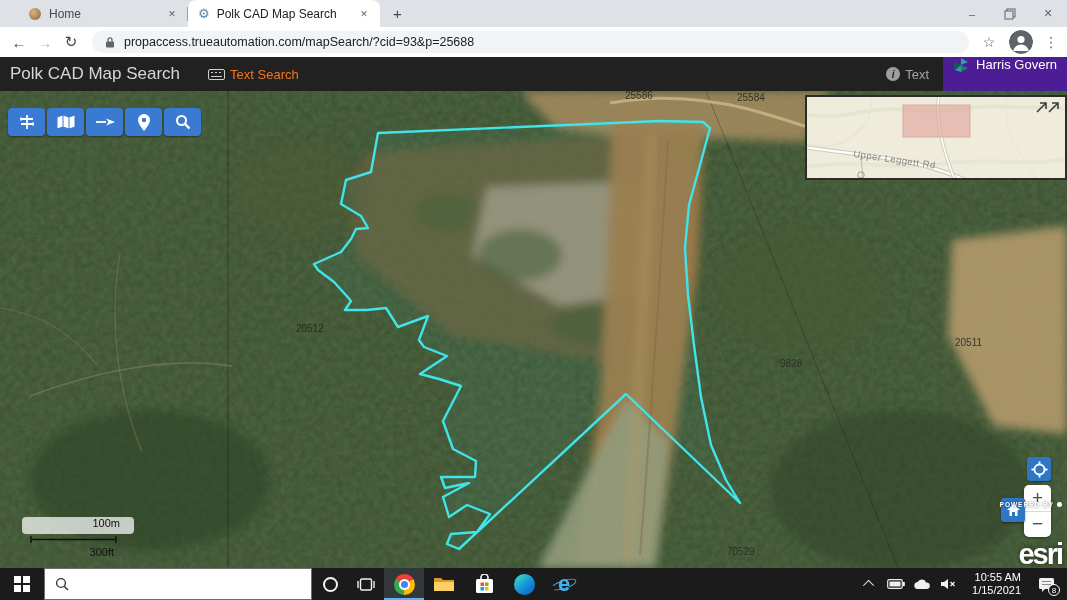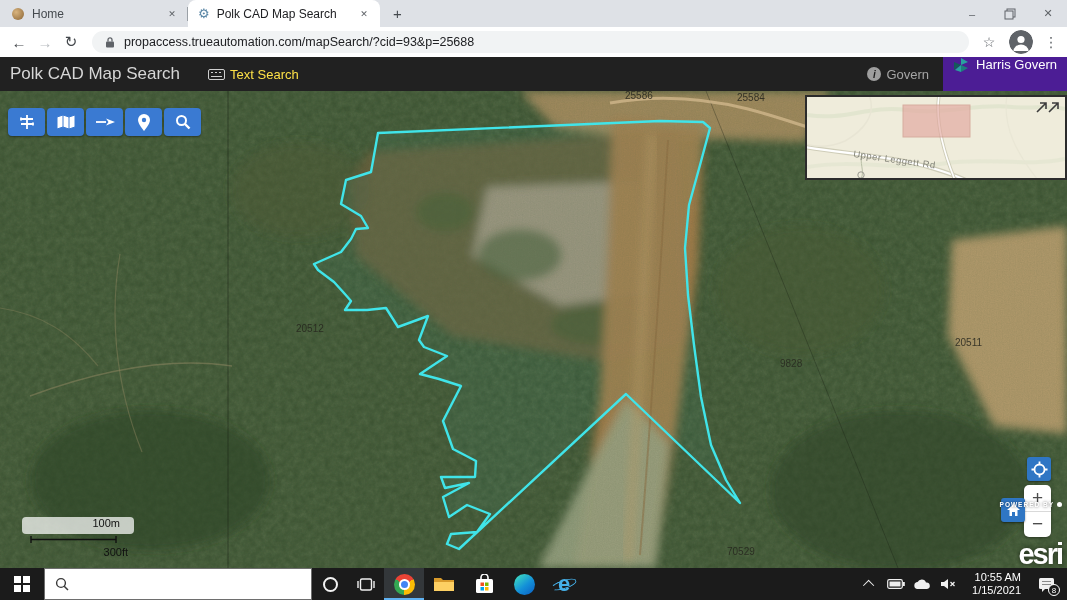--- a/index.html
+++ b/index.html
@@ -2,21 +2,21 @@
 <html><head>
 <meta charset="utf-8">
 <style>
   html,body{margin:0;padding:0;width:1067px;height:600px;overflow:hidden;
     font-family:"Liberation Sans",sans-serif;background:#000;}
   *{box-sizing:border-box;}
 
   
   .tabstrip{position:relative;height:27px;background:#dee1e6;}
   .tab{position:absolute;top:0;height:27px;display:flex;align-items:center;font-size:12px;color:#454a4f;}
-  .tab-home{left:0;width:188px;padding-left:12px;}
+  .tab-home{left:0;width:188px;padding-left:29px;}
   .tab-home:after{content:"";position:absolute;right:0;top:7px;height:14px;width:1px;background:#9aa0a6;}
   .tab-active{left:188px;width:192px;background:#fff;border-radius:8px 8px 0 0;color:#202124;padding-left:10px;}
   .fav-home{width:12px;height:12px;border-radius:50%;margin-right:8px;flex:none;
     background:radial-gradient(circle at 35% 35%,#d9b47e,#8a6434);}
   .fav-gear{font-size:13px;color:#5b87a6;margin-right:7px;line-height:1;}
   .tab-title{white-space:nowrap;overflow:hidden;flex:1;}
   .tab-close{margin:0 8px 0 4px;font-size:9px;color:#5f6368;width:16px;height:16px;display:flex;
     align-items:center;justify-content:center;flex:none;}
   .newtab{position:absolute;left:388px;top:4px;width:19px;height:19px;display:flex;align-items:center;
     justify-content:center;font-size:15px;color:#454a4f;}
@@ -33,21 +33,21 @@
     align-items:center;padding:0 12px;min-width:0;}
   .lock{margin-right:8px;flex:none;display:flex;}
   .url{font-size:12.5px;color:#202124;white-space:nowrap;overflow:hidden;}
   .star{font-size:14px;color:#5f6368;width:24px;text-align:center;flex:none;}
   .avatar{width:24px;height:24px;border-radius:50%;overflow:hidden;margin:0 8px;flex:none;}
   .kebab{font-size:14px;color:#5f6368;width:20px;text-align:center;flex:none;letter-spacing:0;}
 
   
   .appheader{height:34px;background:#212121;display:flex;align-items:center;color:#d6d6d6;}
   .apptitle{font-size:17px;margin-left:10px;white-space:nowrap;}
-  .textsearch{display:flex;align-items:center;margin-left:28px;font-size:13px;color:#fde047;gap:5px;}
+  .textsearch{display:flex;align-items:center;margin-left:28px;font-size:13px;color:#f97316;gap:5px;}
   .hd-about{margin-left:auto;display:flex;align-items:center;gap:5px;font-size:13px;color:#a5a5a5;
     margin-right:14px;}
   .infodot{width:14px;height:14px;border-radius:50%;background:#9e9e9e;color:#1d1d1d;font-size:10px;
     font-weight:bold;display:flex;align-items:center;justify-content:center;font-style:italic;}
   .brand{height:100%;background:#4c1d95;display:flex;padding:0 10px;gap:7px;
     font-size:13px;color:#fff;white-space:nowrap;flex:none;min-width:100px;}
 
   
   .mapwrap{position:relative;height:477px;overflow:hidden;background:#33482a;}
   .mapsvg{position:absolute;left:0;top:0;}
@@ -60,21 +60,21 @@
     align-items:center;justify-content:center;box-shadow:0 1px 2px rgba(0,0,0,.45);}
   .locate{left:1027px;top:366px;}
   .homebtn{left:1001px;top:407px;}
   .zoomctl{position:absolute;left:1024px;top:394px;width:27px;height:52px;background:#fff;
     border-radius:5px;box-shadow:0 1px 3px rgba(0,0,0,.4);display:flex;flex-direction:column;}
   .zbtn{flex:1;display:flex;align-items:center;justify-content:center;font-size:19px;color:#4c4c4c;}
   .zbtn:first-child{border-bottom:1px solid #d9d9d9;}
   .scalebar{position:absolute;left:22px;top:426px;width:112px;height:17px;
     background:rgba(255,255,255,.72);border-radius:4px;padding:1px 6px;color:#111;}
   .sb-m{font-size:11px;text-align:right;margin-right:8px;line-height:11px;}
-  .sb-f{font-size:11px;text-align:right;line-height:11px;}
+  .sb-f{font-size:11px;text-align:right;margin-right:14px;line-height:11px;}
   .esriattr{position:absolute;right:5px;bottom:2px;text-align:right;color:#fff;}
   .pb{font-size:6.5px;font-weight:bold;letter-spacing:1px;display:flex;align-items:center;
     justify-content:flex-end;gap:3px;text-shadow:0 0 3px rgba(0,0,0,.6);}
   .pb-dot{width:5px;height:5px;border-radius:50%;background:#fff;}
   .esrilogo{font-size:29px;font-weight:bold;letter-spacing:-2px;line-height:.75;
     text-shadow:0 0 4px rgba(0,0,0,.5);margin-top:36px;}
 
   
   .taskbar{height:32px;background:#1b1b1b;display:flex;align-items:stretch;}
   .tb-cell{display:flex;align-items:center;justify-content:center;flex:none;}
@@ -169,21 +169,21 @@
   <div class="apptitle">Polk CAD Map Search</div>
   <div class="textsearch">
     <svg width="17" height="11" viewBox="0 0 17 11">
       <rect x="0.5" y="0.5" width="16" height="10" rx="1.5" fill="none" stroke="#cfcfcf"></rect>
       <path d="M3,3.5 h2 M7,3.5 h2 M11,3.5 h2 M3,7.5 h11" stroke="#cfcfcf" stroke-width="1.2"></path>
     </svg>
     <span>Text Search</span>
   </div>
   <div class="hd-about">
     <span class="infodot">i</span>
-    <span>Govern</span>
+    <span>Text</span>
   </div>
   <div class="brand">
     <svg width="16" height="16" viewBox="0 0 16 16">
       <path d="M8,1 L15,5 L8,8 Z" fill="#2aa0a0"></path>
       <path d="M8,8 L1,5 L1,13 Z" fill="#135a5a"></path>
       <path d="M8,8 L15,11 L8,15 Z" fill="#1d7d7d"></path>
       <path d="M8,8 L8,15 L2,13 Z" fill="#2aa0a0"></path>
     </svg>
     <span>Harris Govern</span>
   </div>

